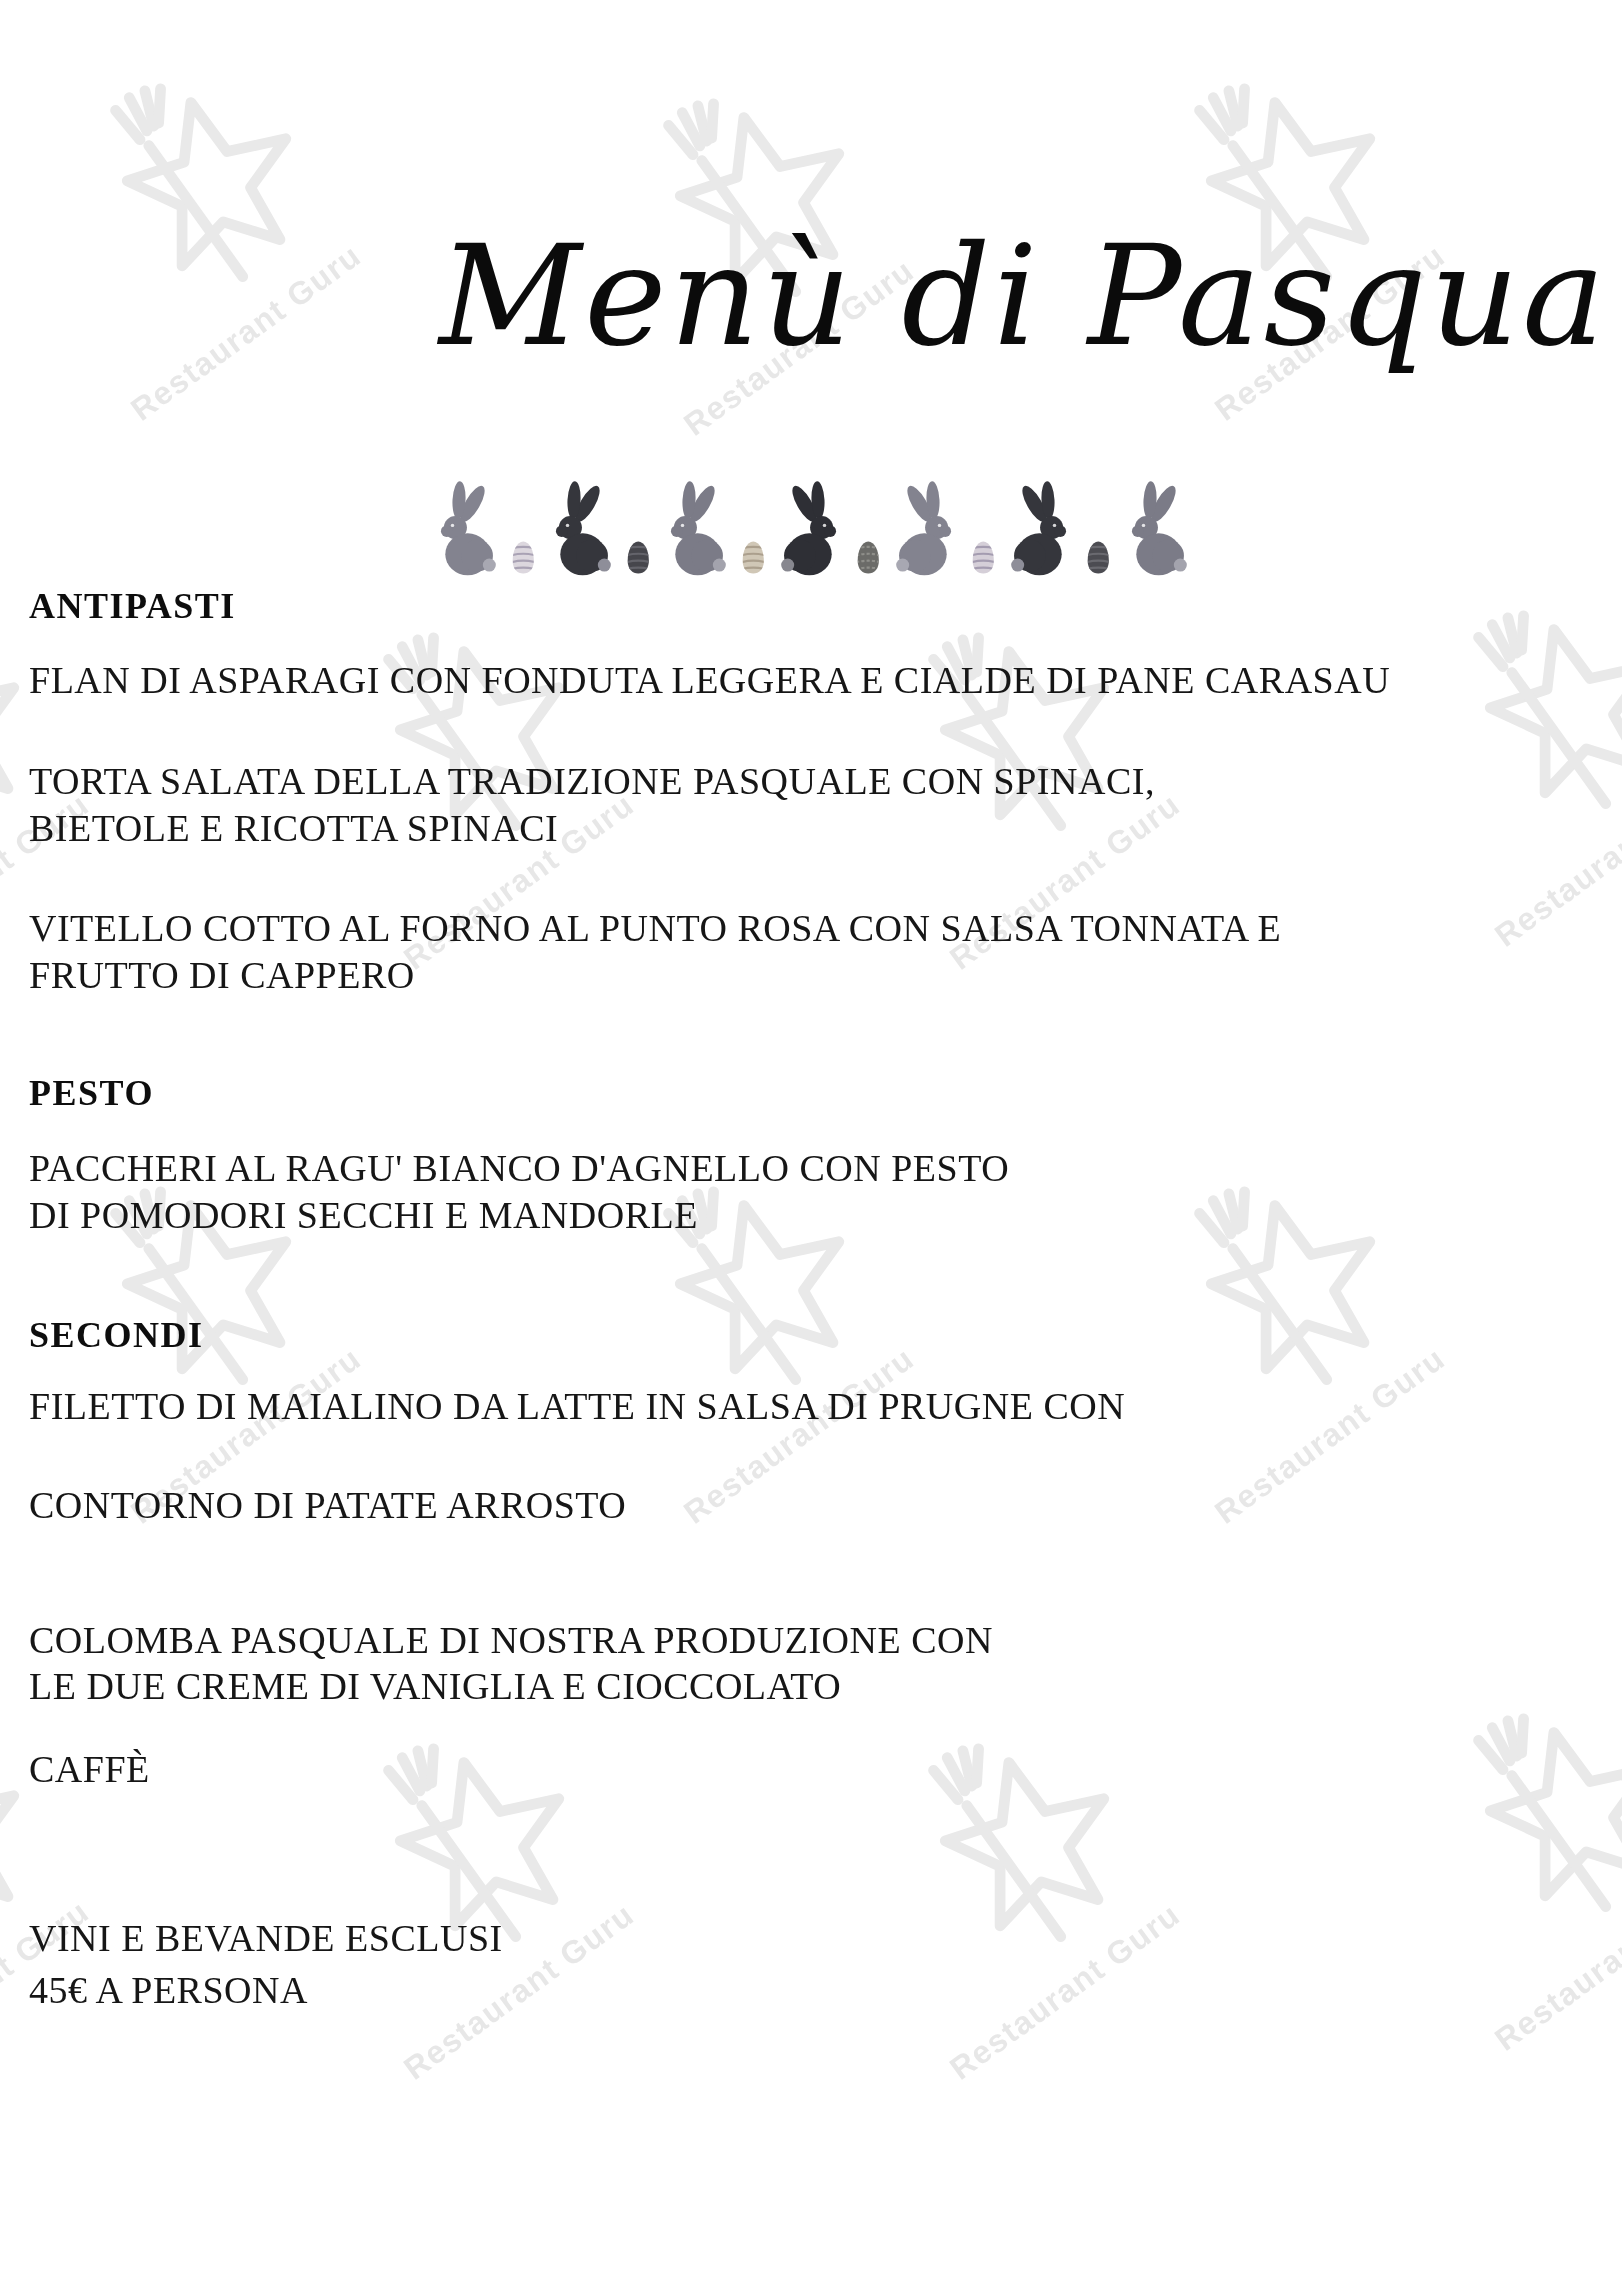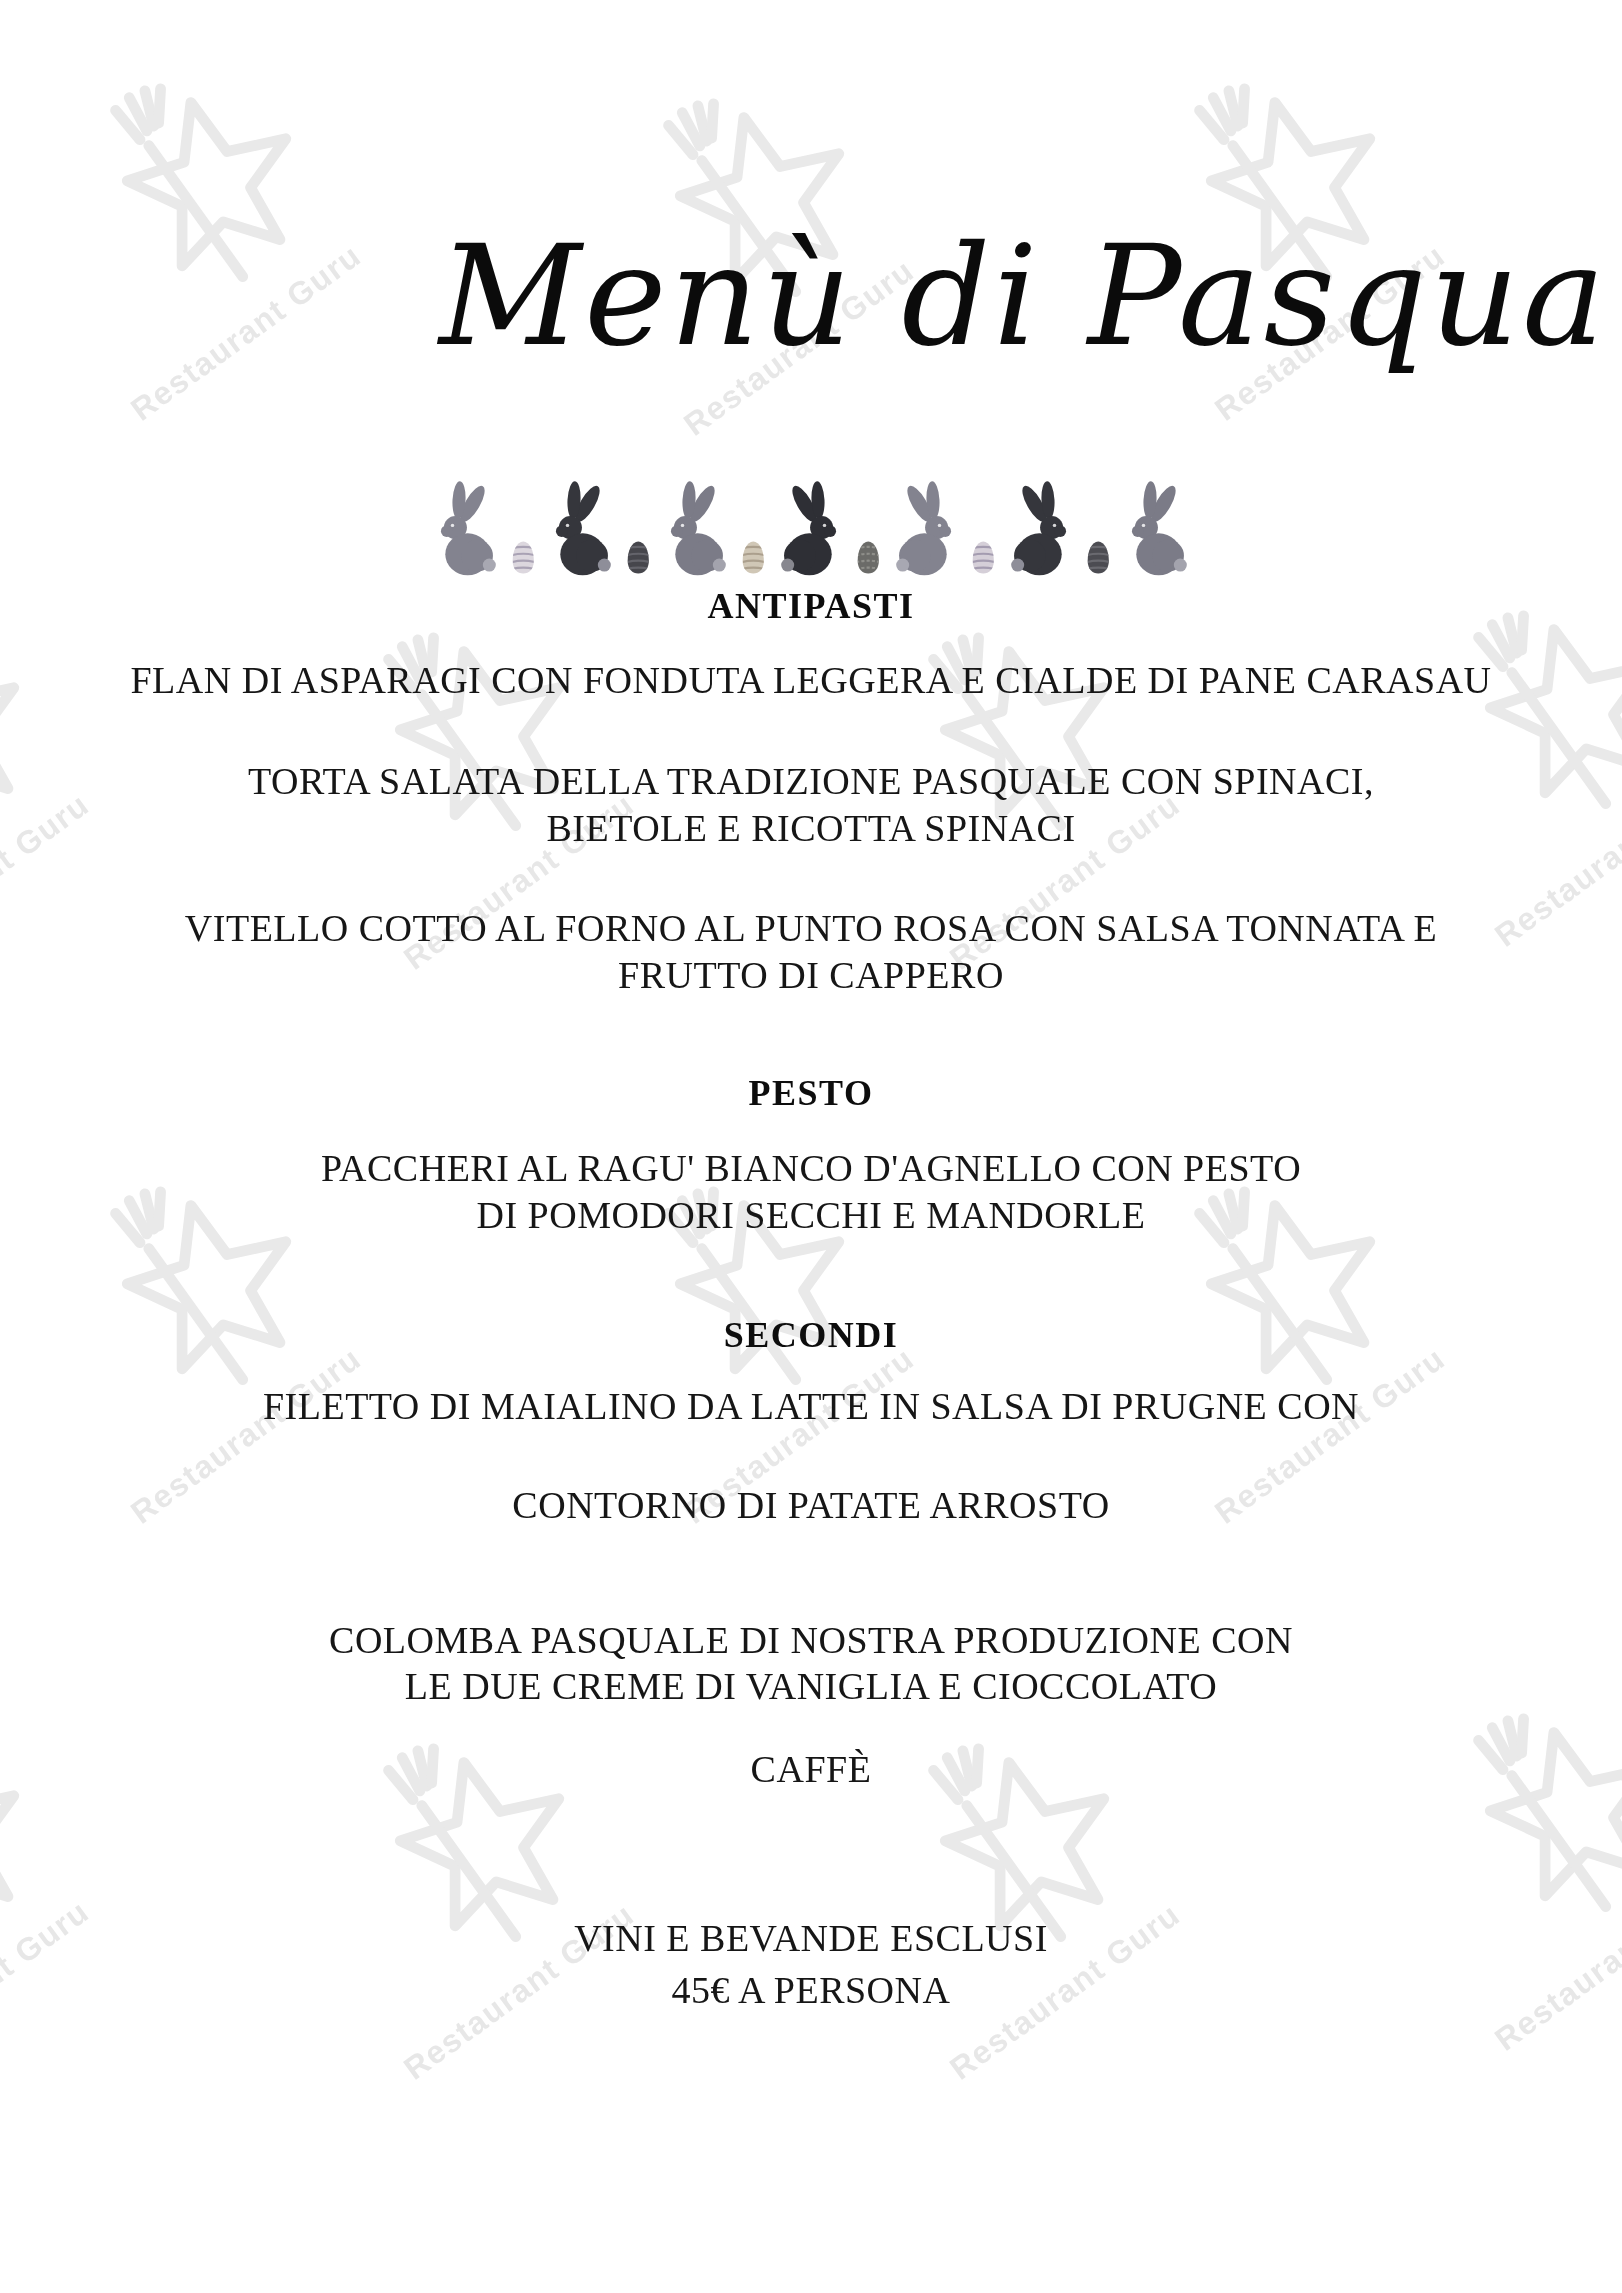--- a/index.html
+++ b/index.html
@@ -10,21 +10,21 @@
   .wm-text{position:absolute;z-index:0;font-family:"Liberation Sans",sans-serif;
            font-size:32px;font-weight:600;letter-spacing:1.5px;color:#e7e7e7;
            transform:rotate(-36deg);transform-origin:0 50%;white-space:nowrap;}
   
   .title{position:absolute;top:201px;left:0;right:0;margin:14px;text-align:right;z-index:1;
          font-family:"DejaVu Serif","Liberation Serif",serif;font-style:italic;font-weight:500;
          font-size:139px;letter-spacing:2.9px;color:#0b0b0b;}
   .deco-row{position:absolute;top:453px;left:0;right:0;height:125px;z-index:1;
             display:flex;justify-content:center;align-items:flex-end;gap:11.8px;}
   .deco-row svg{display:block;}
-  .line{position:absolute;left:29px;right:29px;text-align:center;z-index:1;
+  .line{position:absolute;left:29px;right:29px;z-index:1;
         font-size:38px;letter-spacing:0.5px;line-height:1.15;white-space:nowrap;color:#161616;}
   .line.header{font-weight:700;font-size:36px;letter-spacing:1.5px;color:#0d0d0d;}
 </style>
 </head>
 <body>
 
 <div class="page">
 
   <div>
       <div class="wm-unit" style="left: 96px; top: 83px;"><svg width="225" height="225" viewBox="0 0 230 230">

